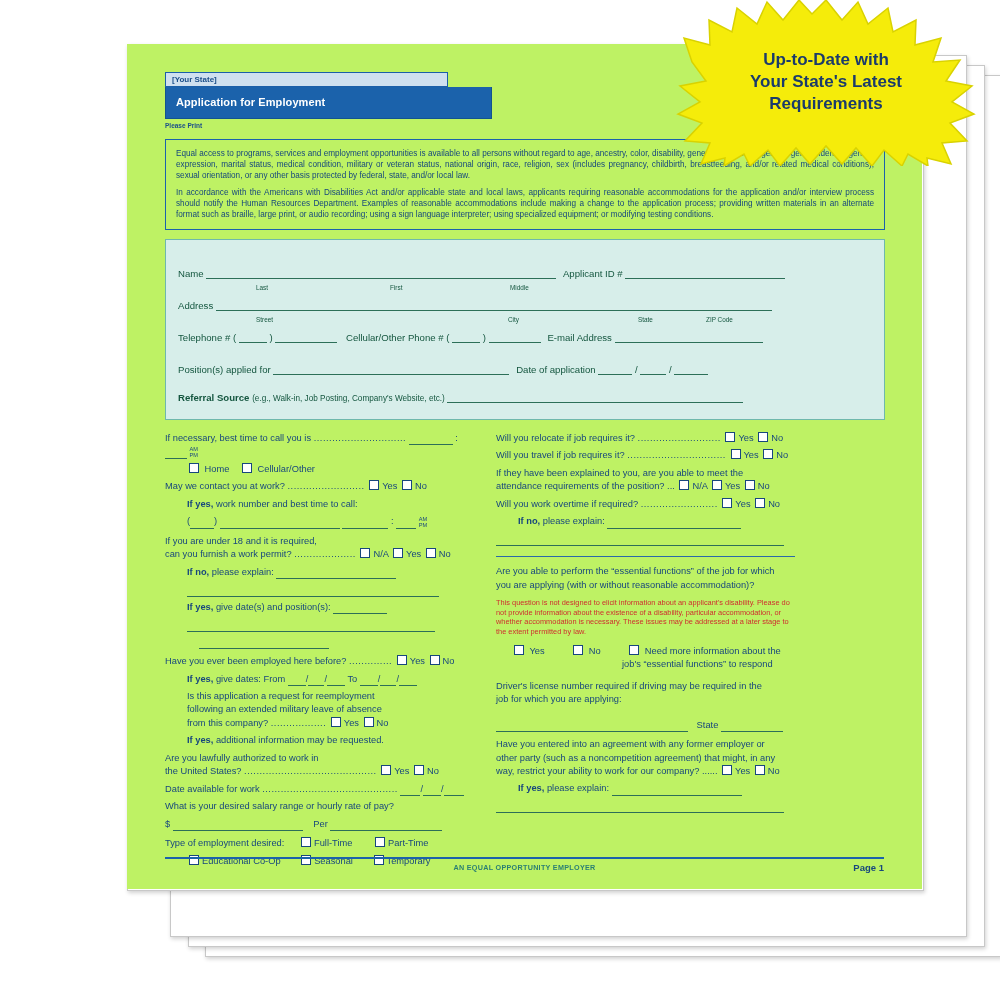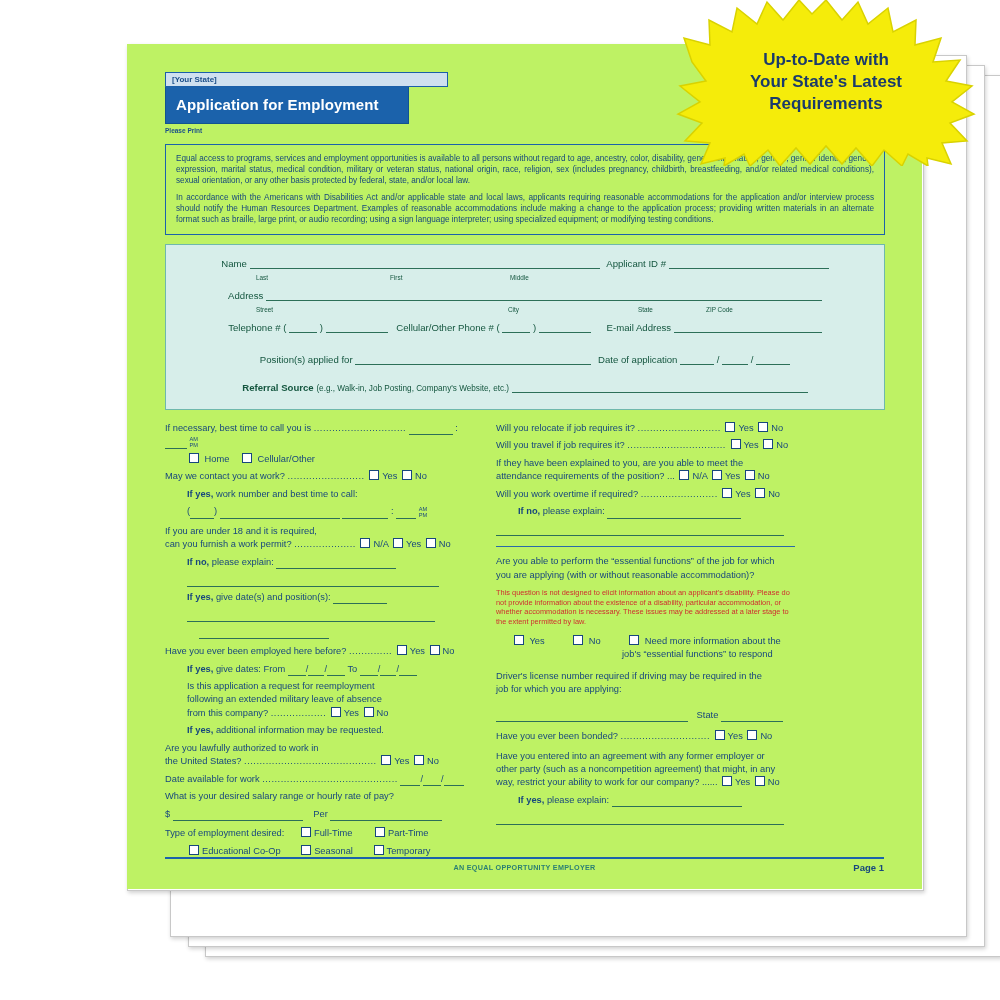--- a/index.html
+++ b/index.html
@@ -18,38 +18,38 @@
 
   .page { position:absolute; left:127px; top:44px; width:795px; height:845px; background:#bef264; }
   .inner { position:absolute; left:38px; top:28px; width:720px; height:790px; }
 
   
   .state-bar {
     background:#cfe0ef; border:1px solid #1b5fa8; color:#1b4f8a;
     font-size:8px; font-weight:bold; padding:2px 6px; width:283px; box-sizing:border-box;
   }
   .title-bar {
-    background:#1b62ab; color:#fff; width:244px; box-sizing:border-box;
-    padding:9px 10px 10px 10px; font-size:15px; font-weight:bold; letter-spacing:.1px;
+    background:#1b62ab; color:#fff; width:327px; box-sizing:border-box;
+    padding:9px 10px 10px 10px; font-size:11px; font-weight:bold; letter-spacing:.1px;
     border:1px solid #12548f; border-top:none;
   }
   .please-print { font-size:6.5px; font-weight:bold; color:#1b4f8a; margin-top:3px; }
 
   
   .eeo {
     margin-top:10px; border:1px solid #1b62ab; padding:9px 10px 8px 10px;
     color:#15477d; font-size:8.2px; line-height:1.32; text-align:justify;
   }
   .eeo p { margin:0 0 7px 0; }
   .eeo p:last-child { margin-bottom:0; }
 
   
   .personal {
     margin-top:9px; background:#d7eeea; border:1px solid #6fb8ac;
-    padding:12px 12px 12px 12px; color:#14563f; font-size:9.6px; position:relative;text-align:center;
+    padding:27px 12px 12px 12px; color:#14563f; font-size:9.6px; position:relative;
   }
   .row { position:relative; height:22px; }
   .line { border-bottom:1px solid #2c6f58; display:inline-block; vertical-align:bottom; height:11px; }
   .subs { font-size:6.4px; color:#14563f; position:relative; height:8px; margin-top:-5px; }
   .subs span { position:absolute; }
   .bold { font-weight:bold; }
 
   
   .cols { margin-top:12px; display:flex; gap:0; }
   .colL { width:315px; padding-right:12px; box-sizing:border-box; }
@@ -133,21 +133,21 @@
 
       <div class="row" style="margin-top:7px">
         <span>Telephone # (</span>
         <span class="line" style="width:28px"></span>
         <span>)</span>
         <span class="line" style="width:62px"></span>
         <span style="margin-left:6px">Cellular/Other Phone # (</span>
         <span class="line" style="width:28px"></span>
         <span>)</span>
         <span class="line" style="width:52px"></span>
-        <span style="margin-left:13px">E-mail Address</span>
+        <span style="margin-left:4px">E-mail Address</span>
         <span class="line" style="width:148px"></span>
       </div>
 
       <div class="row" style="margin-top:10px">
         <span>Position(s) applied for</span>
         <span class="line" style="width:236px"></span>
         <span style="margin-left:4px">Date of application</span>
         <span class="line" style="width:34px"></span>
         <span>/</span>
         <span class="line" style="width:26px"></span>
@@ -366,26 +366,20 @@
         <div class="q" style="margin-top:8px">
           <div>Driver's license number required if driving may be required in the</div>
           <div>job for which you are applying:</div>
         </div>
         <div class="q" style="margin-top:12px">
           <span class="line" style="width:192px"></span>
           <span style="margin-left:6px">State</span>
           <span class="line" style="width:62px"></span>
         </div>
 
-        <div class="q" style="margin-top:8px">
-          <span>Have you ever been bonded?</span>
-          <span class="dots">.............................</span>
-          <span class="cb"></span><span>Yes</span>
-          <span class="cb"></span><span>No</span>
-        </div>
 
         <div class="q" style="margin-top:6px">
           <div>Have you entered into an agreement with any former employer or</div>
           <div>other party (such as a noncompetition agreement) that might, in any</div>
           <div>
             <span>way, restrict your ability to work for our company? ......</span>
             <span class="cb"></span><span>Yes</span>
             <span class="cb"></span><span>No</span>
           </div>
         </div>

